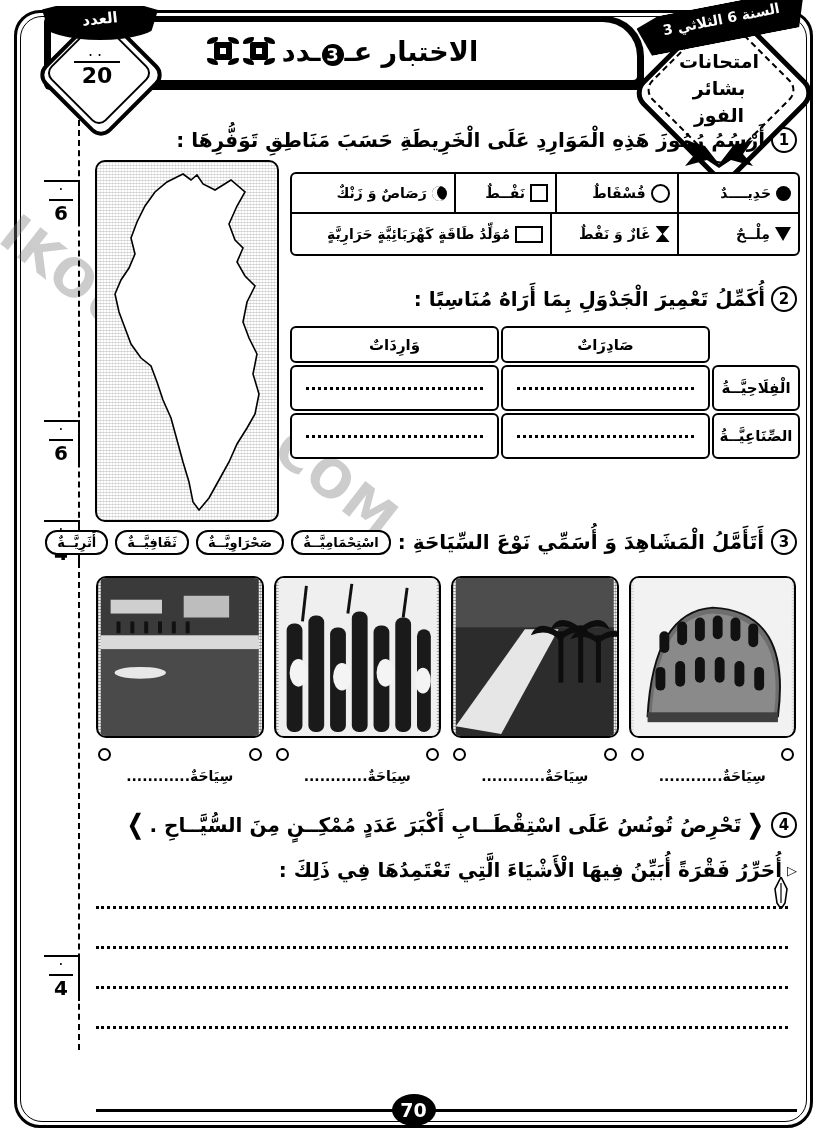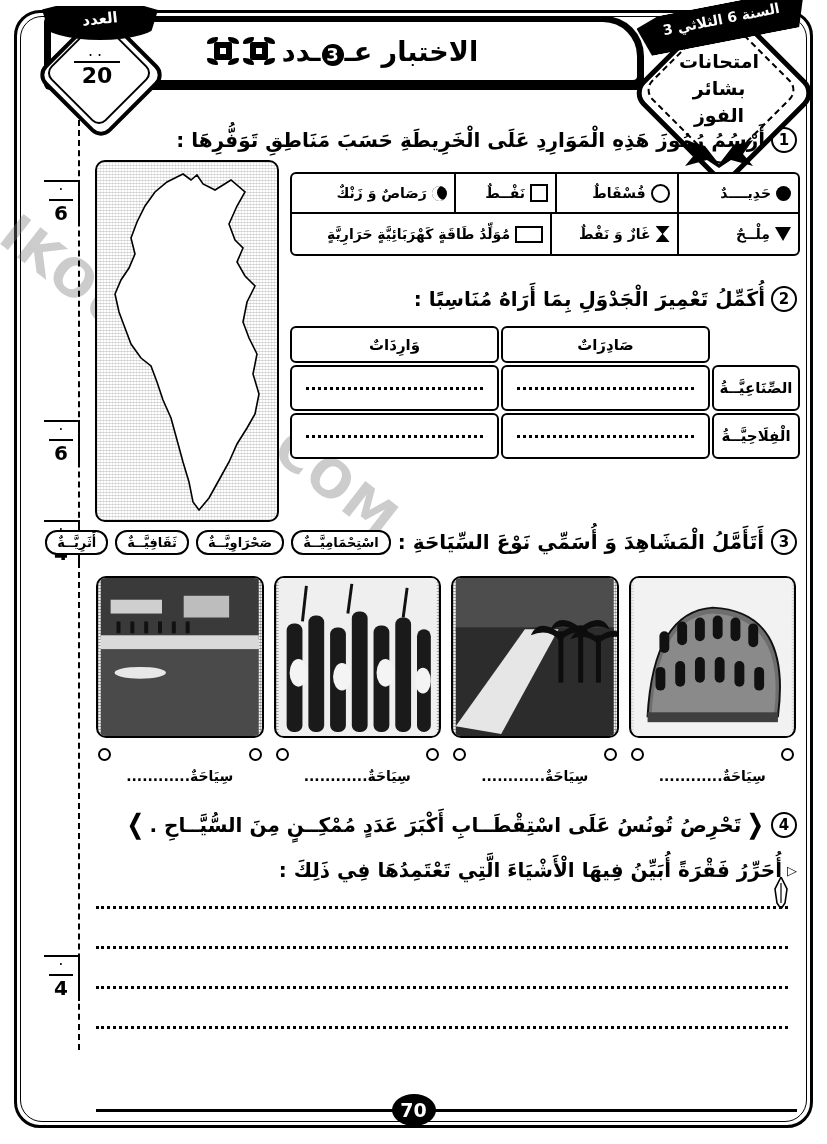--- a/index.html
+++ b/index.html
@@ -392,30 +392,30 @@
   <span class="ex-text">أُكَمِّلُ تَعْمِيرَ الْجَدْوَلِ بِمَا أَرَاهُ مُنَاسِبًا :</span>
 </div>
 
 <div class="tbl">
   <div class="tbl-row">
     <div class="tbl-spacer"></div>
     <div class="tbl-hcell" style="flex:1">صَادِرَاتٌ</div>
     <div class="tbl-hcell" style="flex:1">وَارِدَاتٌ</div>
   </div>
   <div class="tbl-row">
-    <div class="tbl-rowhead">الصِّنَاعِيَّــةُ</div>
+    <div class="tbl-rowhead">الْفِلَاحِيَّــةُ</div>
     <div class="tbl-cell">
         <span class="dots-line"></span>
       </div>
     <div class="tbl-cell">
         <span class="dots-line"></span>
       </div>
   </div>
   <div class="tbl-row">
-    <div class="tbl-rowhead">الْفِلَاحِيَّــةُ</div>
+    <div class="tbl-rowhead">الصِّنَاعِيَّــةُ</div>
     <div class="tbl-cell">
         <span class="dots-line"></span>
       </div>
     <div class="tbl-cell">
         <span class="dots-line"></span>
       </div>
   </div>
 </div>
 
 <div class="ex-row" style="right:30px;top:529px;gap:7px">

